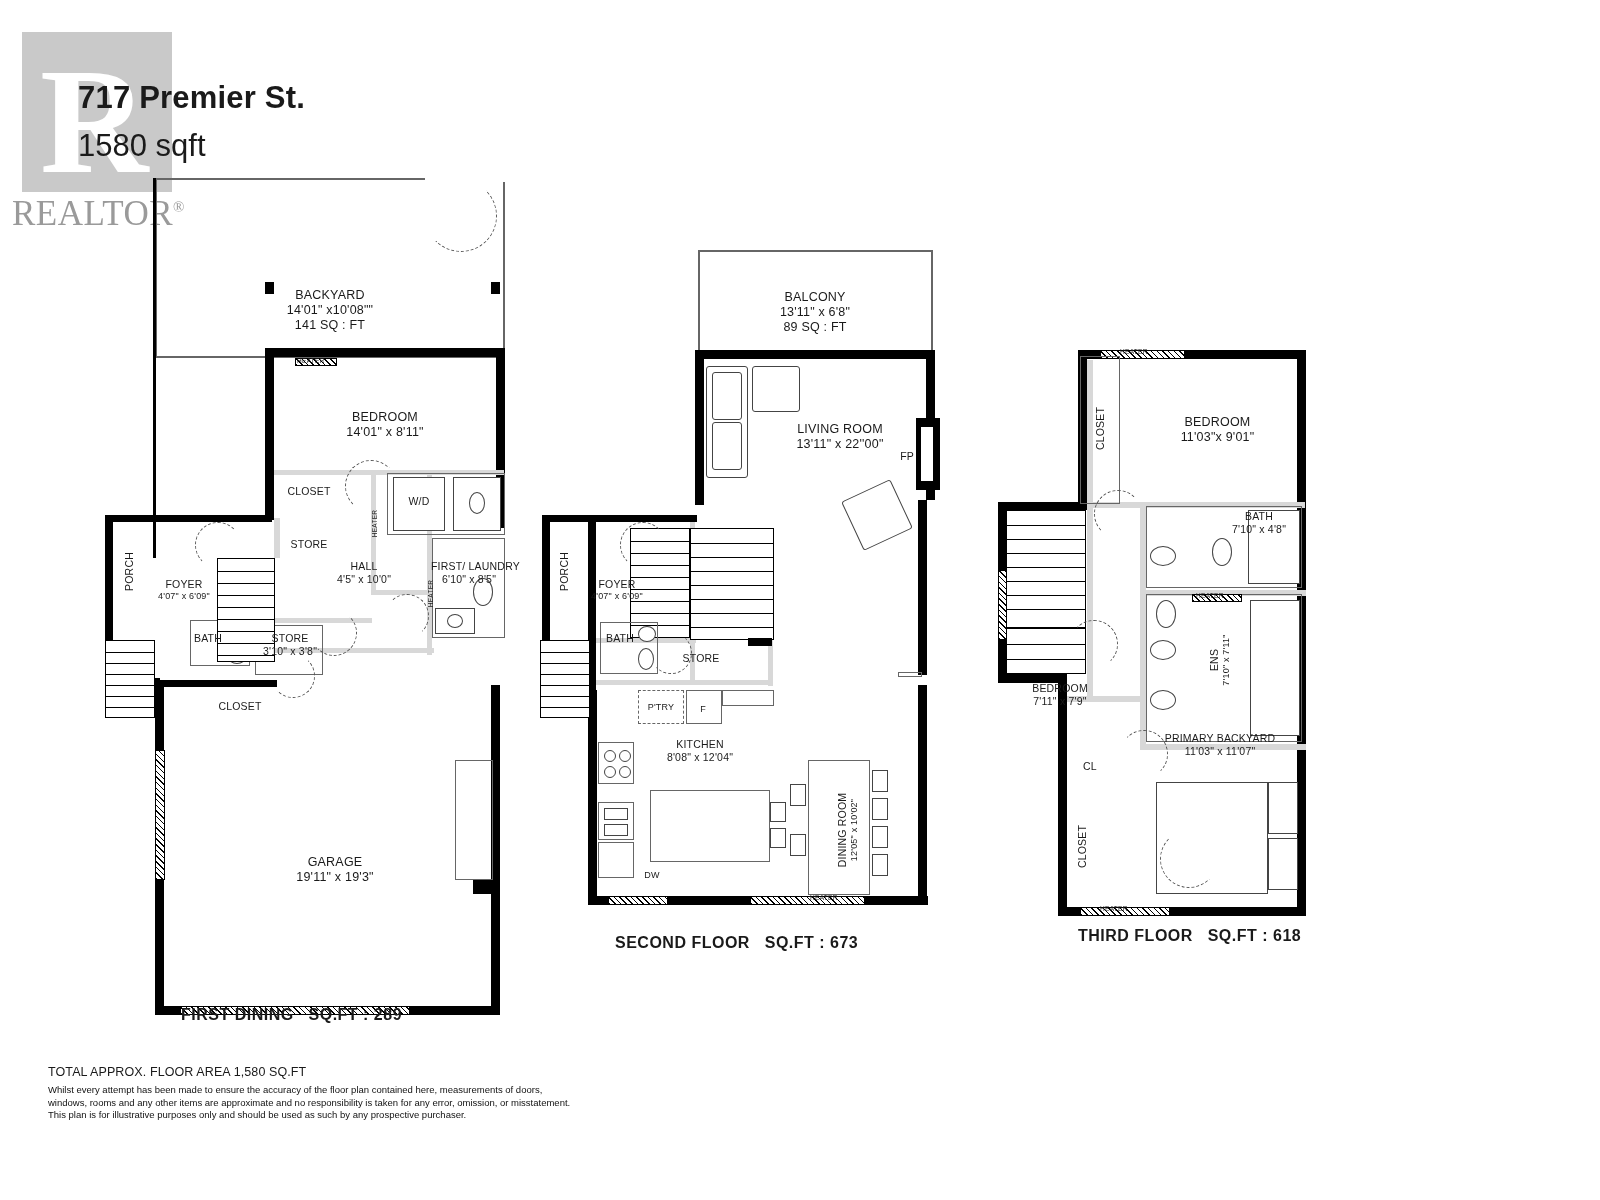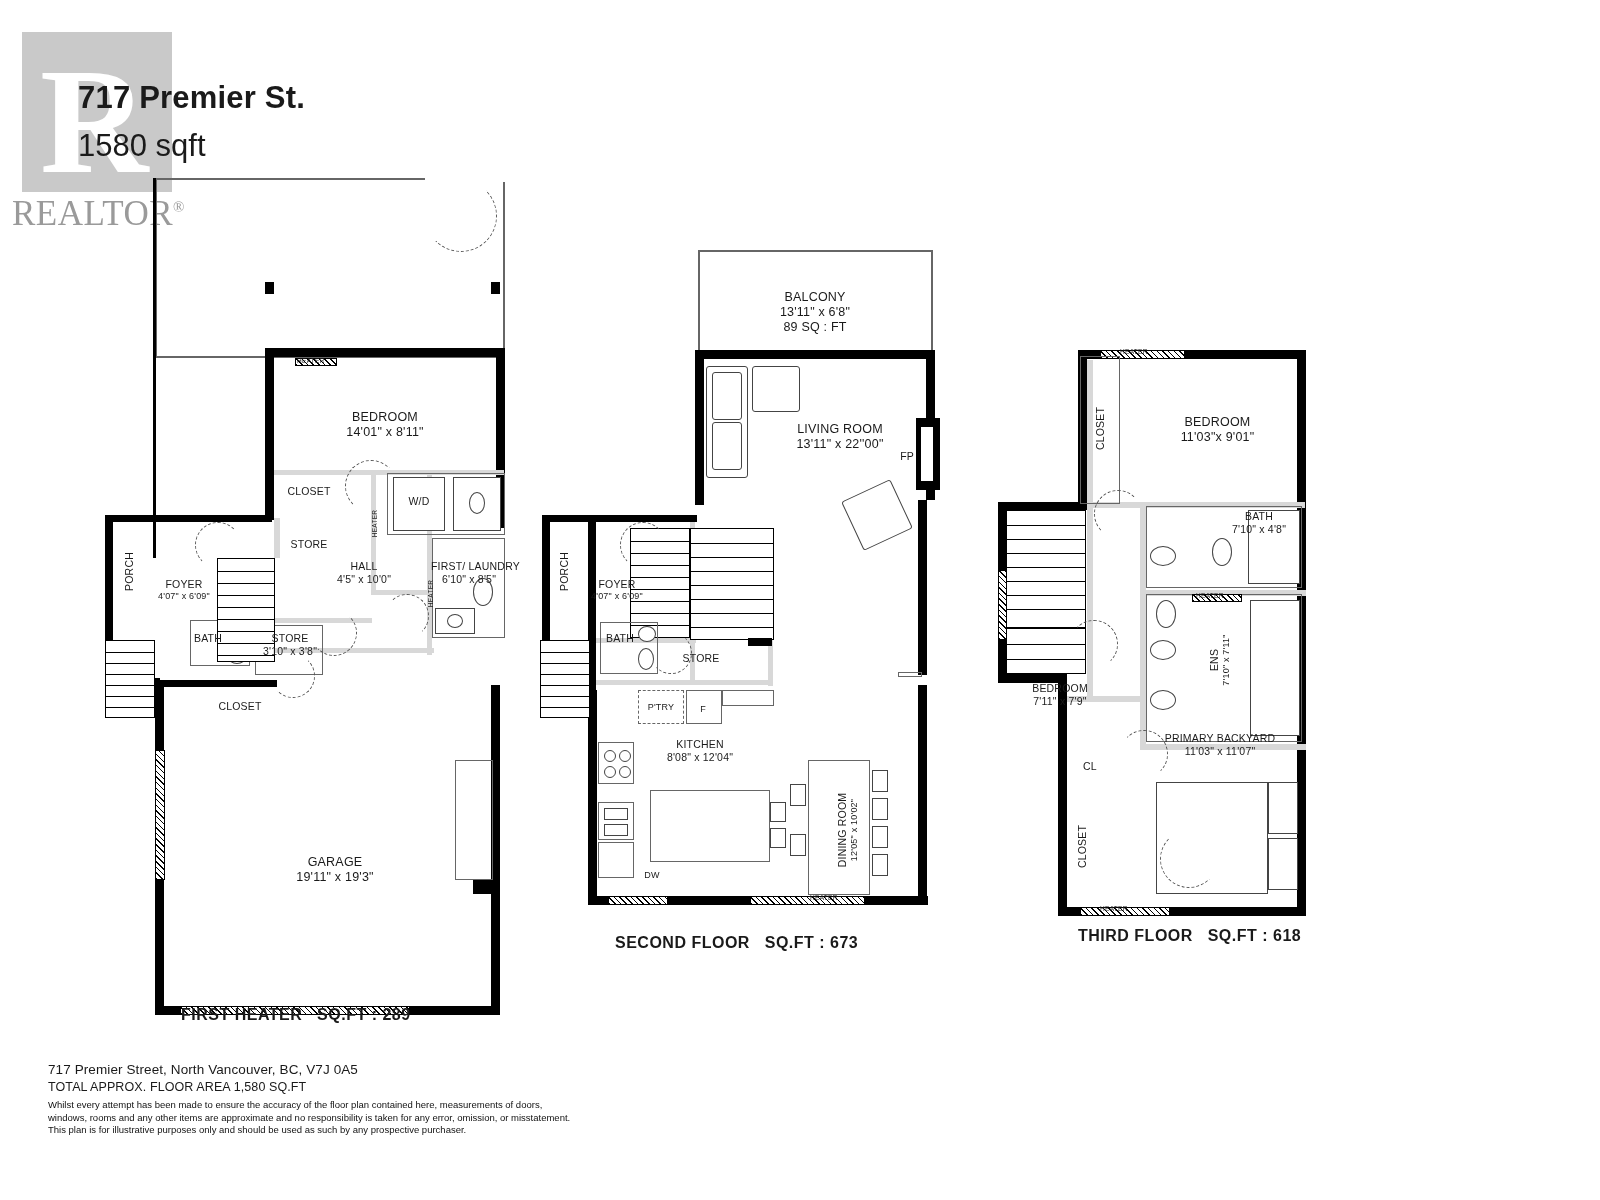--- a/index.html
+++ b/index.html
@@ -204,20 +204,25 @@
   <div class="door-arc" style="left:100px; top:352px; width:46px; height:46px; border-right-color:transparent; border-bottom-color:transparent;"></div>
   <div class="door-arc" style="left:216px; top:440px; width:46px; height:46px; border-left-color:transparent; border-top-color:transparent;"></div>
   <div class="door-arc" style="left:176px; top:484px; width:44px; height:44px; border-left-color:transparent; border-top-color:transparent;"></div>
   <div class="door-arc" style="left:290px; top:424px; width:44px; height:44px; border-left-color:transparent; border-bottom-color:transparent;"></div>
 
   <div class="hatch" style="left:200px; top:188px; width:42px; height:8px;"></div>
   <div class="abs tiny-tag" style="left:202px; top:187px;">HEATER</div>
   <div class="abs tiny-tag vert" style="left:266px; top:350px;">HEATER</div>
   <div class="abs tiny-tag vert" style="left:322px; top:420px;">HEATER</div>
 
+  <div class="abs rm" style="left:145px; top:118px; width:180px;">
+    <span class="n">BACKYARD</span>
+    <span class="d">14'01" x10'08""</span>
+    <span class="d">141 SQ : FT</span>
+  </div>
   <div class="abs rm" style="left:195px; top:240px; width:190px;">
     <span class="n">BEDROOM</span>
     <span class="d">14'01" x 8'11"</span>
   </div>
   <div class="abs rm rm-sm" style="left:178px; top:315px; width:72px;">
     <span class="n">CLOSET</span>
   </div>
   <div class="abs rm rm-sm" style="left:178px; top:368px; width:72px;">
     <span class="n">STORE</span>
   </div>
@@ -249,21 +254,21 @@
   <div class="abs rm rm-sm" style="left:105px; top:530px; width:80px;">
     <span class="n">CLOSET</span>
   </div>
   <div class="abs rm" style="left:160px; top:685px; width:160px;">
     <span class="n">GARAGE</span>
     <span class="d">19'11" x 19'3"</span>
   </div>
 </div>
 
 <div class="abs floor-label" style="left:181px; top:1006px;">
-  <span>FIRST HEATER</span>&nbsp;&nbsp;&nbsp;<span>SQ.FT :  289</span>
+  <span>FIRST DINING</span>&nbsp;&nbsp;&nbsp;<span>SQ.FT :  289</span>
 </div>
 
 <div class="abs" style="left:520px; top:170px; width:430px; height:790px;">
 
   <div class="light" style="left:178px; top:80px; width:235px; height:105px; border-width:2px;"></div>
 
   <div class="w" style="left:175px; top:180px; width:240px; height:9px;"></div>
   <div class="w" style="left:175px; top:180px; width:9px; height:155px;"></div>
   <div class="w" style="left:406px; top:180px; width:9px; height:150px;"></div>
   <div class="w" style="left:396px; top:248px; width:24px; height:72px;"></div>
@@ -500,18 +505,17 @@
     <span class="n">PRIMARY BACKYARD</span>
     <span class="d">11'03" x 11'07"</span>
   </div>
 </div>
 
 <div class="abs floor-label" style="left:1078px; top:927px;">
   <span>THIRD FLOOR</span>&nbsp;&nbsp;&nbsp;<span>SQ.FT :  618</span>
 </div>
 
 <div class="abs" id="footer">
-  <div class="addr">717 Premier Street, North Vancouver, BC, V7J 0A5</div>
   <div class="area">TOTAL APPROX. FLOOR AREA  1,580 SQ.FT</div>
   <div class="disc">Whilst every attempt has been made to ensure the accuracy of the floor plan contained here, measurements of doors,</div>
   <div class="disc" style="margin-top:0">windows, rooms and any other items are approximate and no responsibility is taken for any error, omission, or misstatement.</div>
   <div class="disc" style="margin-top:0">This plan is for illustrative purposes only and should be used as such by any prospective purchaser.</div>
 </div>
 
 </body></html>

